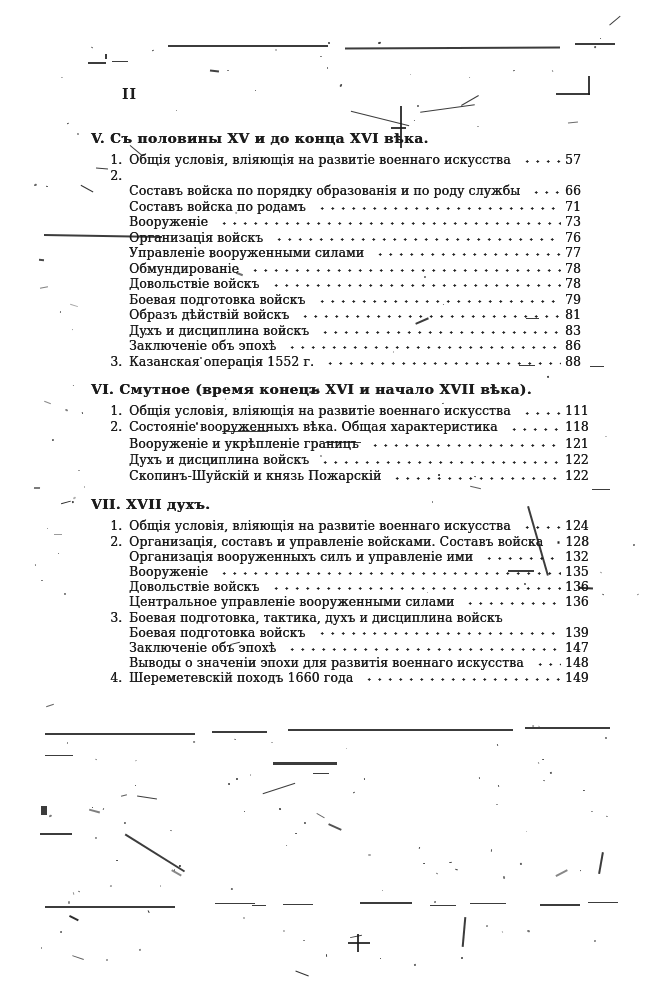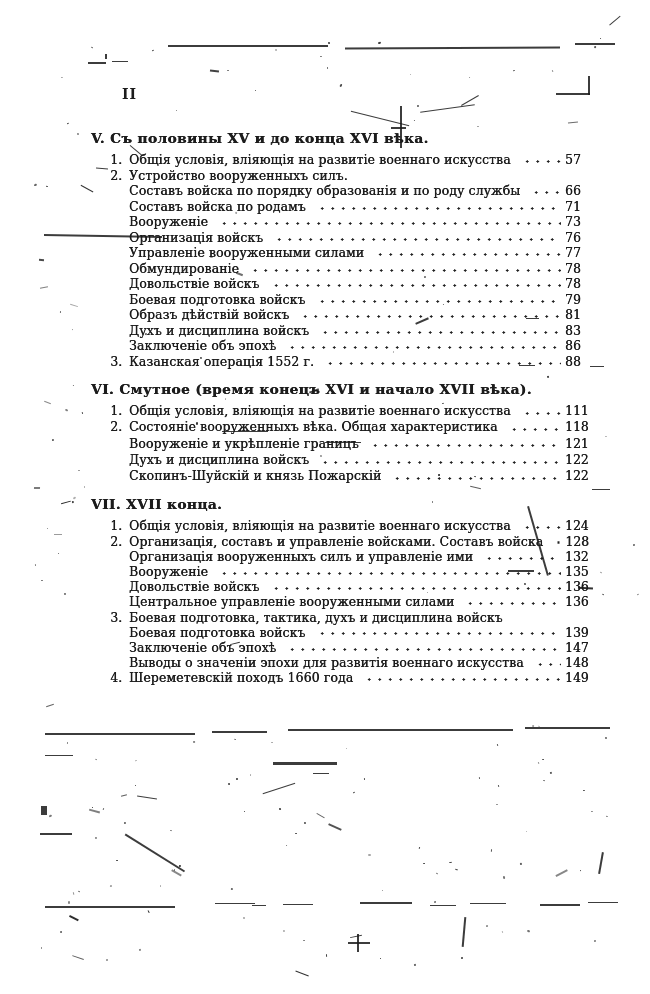--- a/index.html
+++ b/index.html
@@ -55,21 +55,20 @@
 
         <div class="row">
           <span class="num">1.</span>
           <span class="title">Общія условія, вліяющія на развитіе военнаго искусства</span>
           <span class="leader"></span>
           <span class="pg">57</span>
         </div>
 
         <div class="row">
           <span class="num">2.</span>
-          <span class="title">Устройство вооруженныхъ силъ.</span>
           <span class="leader" style="visibility: hidden;"></span>
           <span class="pg" style="visibility: hidden;"></span>
         </div>
 
         <div class="row">
           <span class="num"></span>
           <span class="title">Составъ войска по порядку образованія и по роду службы</span>
           <span class="leader"></span>
           <span class="pg">66</span>
         </div>
@@ -186,21 +185,21 @@
 
         <div class="row">
           <span class="num"></span>
           <span class="title">Скопинъ-Шуйскій и князь Пожарскій</span>
           <span class="leader"></span>
           <span class="pg">122</span>
         </div>
       </div>
 
     <div class="sec sec-vii">
-      <div class="sec-heading">VII. XVII конца.</div>
+      <div class="sec-heading">VII. XVII духъ.</div>
 
         <div class="row">
           <span class="num">1.</span>
           <span class="title">Общія условія, вліяющія на развитіе военнаго искусства</span>
           <span class="leader"></span>
           <span class="pg">124</span>
         </div>
 
         <div class="row">
           <span class="num">2.</span>

